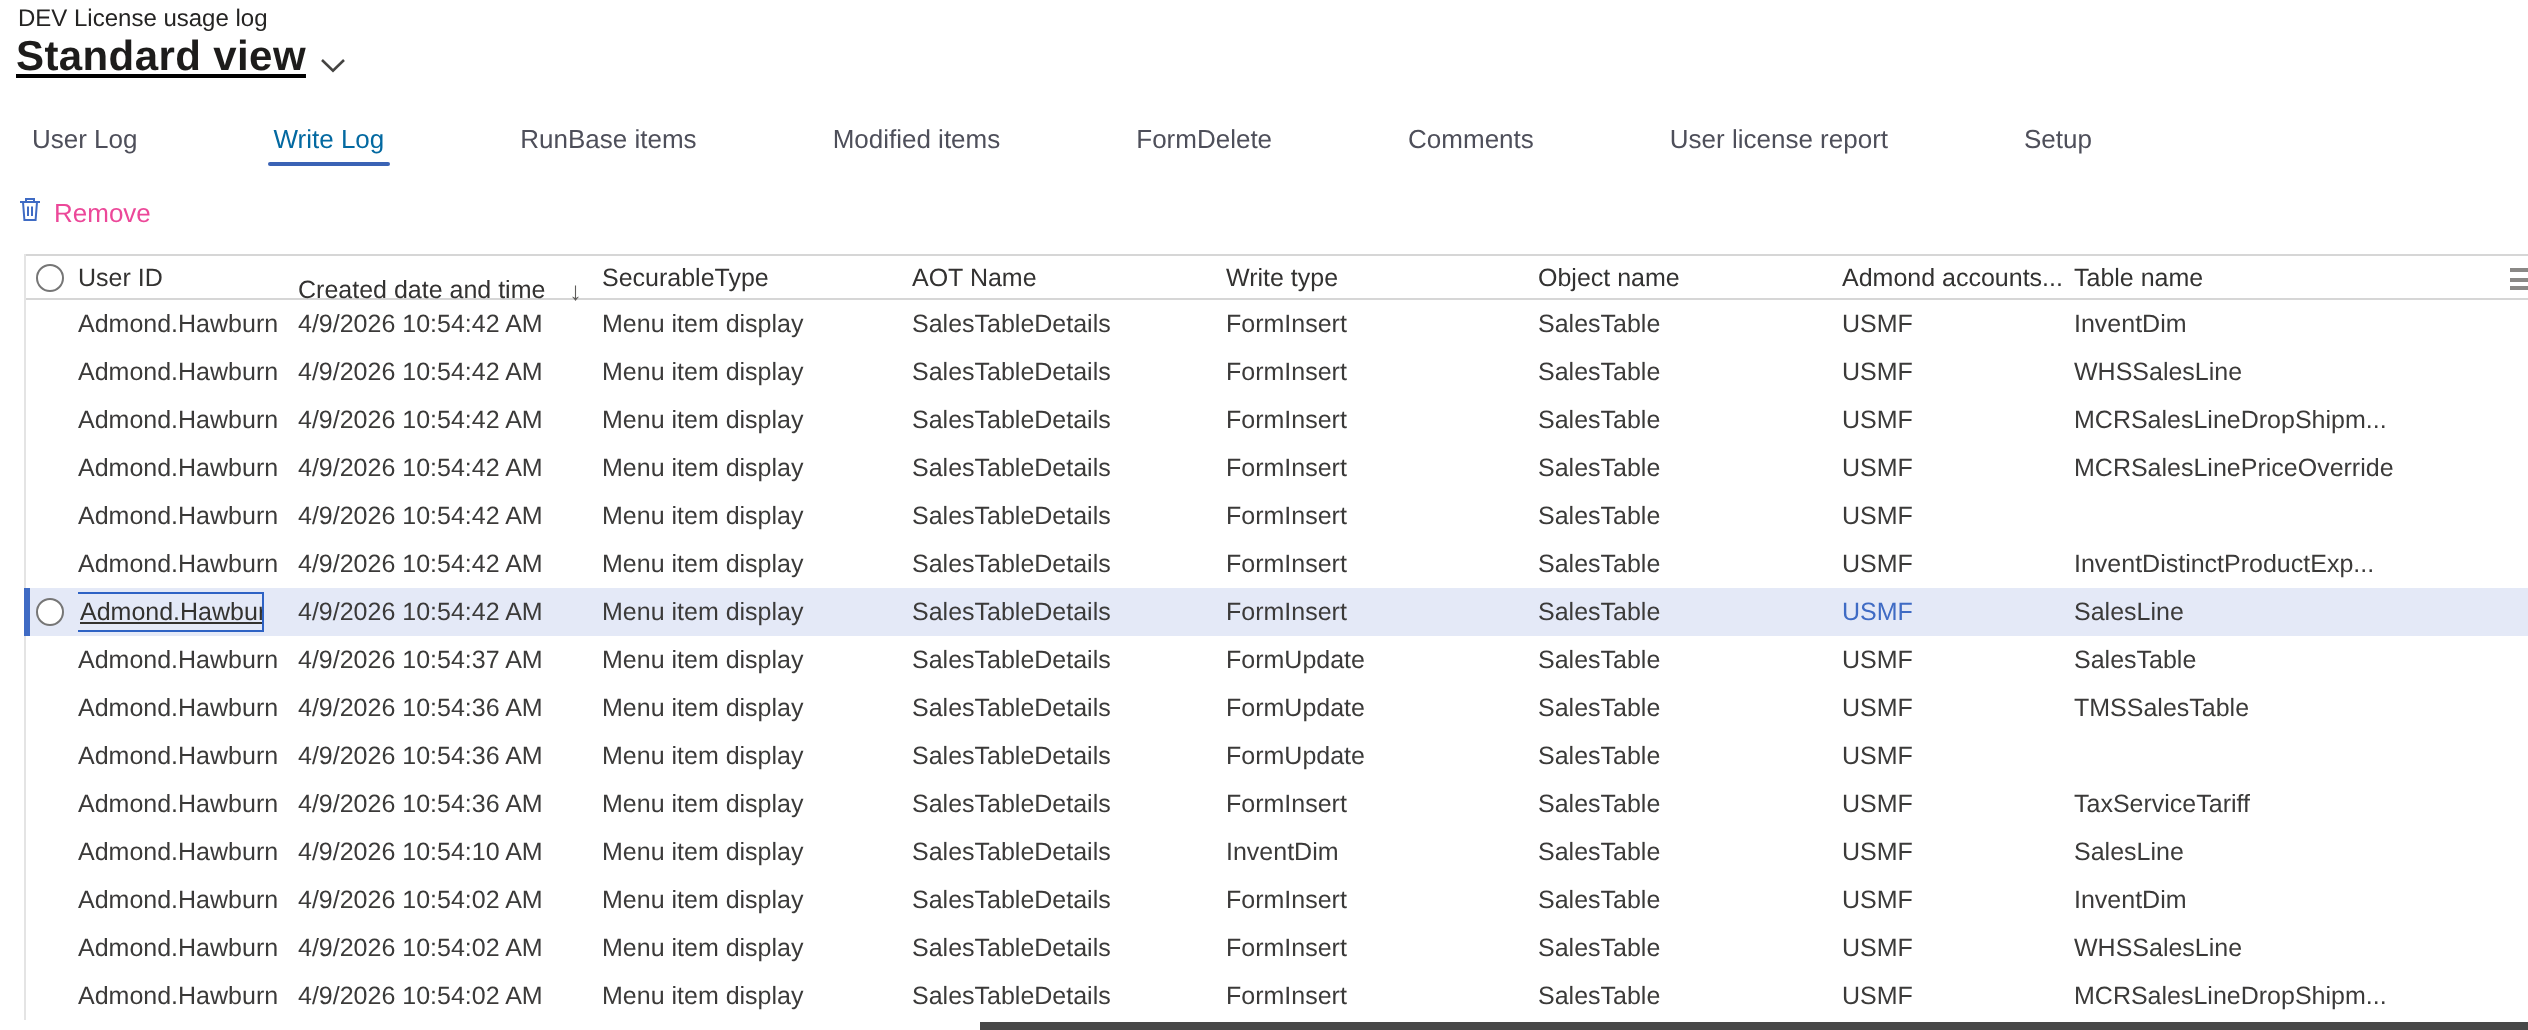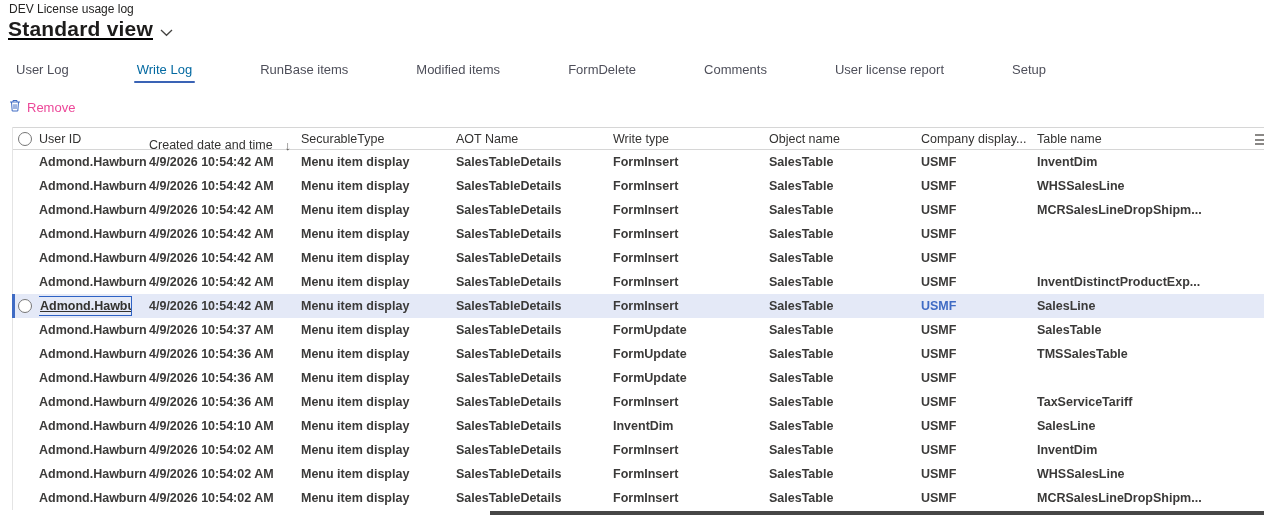--- a/index.html
+++ b/index.html
@@ -80,21 +80,20 @@
     display: flex; flex-direction: column; justify-content: space-between;
     padding: 1px 0; cursor: pointer;
   }
   .grid-options i { display: block; height: 2px; background: #8a8886; }
 
   .grid-body .row {
     display: grid; grid-template-columns: var(--cols);
     height: 24px; align-items: center;
     font-size: 12.5px; color: #3b3a39;
     position: relative;
-    font-weight: bold;
   }
   .cell {
     overflow: hidden; white-space: nowrap;
     padding-right: 12px;
   }
   .cell-select { padding-right: 0; display: flex; align-items: center; }
 
   .row.selected { background: #e4e9f7; }
   .row.selected::before {
     content: ""; position: absolute; left: -1px; top: 0; bottom: 0;
@@ -173,21 +172,21 @@
       <div class="hcell">
         <span>AOT Name</span>
       </div>
       <div class="hcell">
         <span>Write type</span>
       </div>
       <div class="hcell">
         <span>Object name</span>
       </div>
       <div class="hcell">
-        <span>Company display...</span>
+        <span>Admond accounts...</span>
       </div>
       <div class="hcell">
         <span>Table name</span>
       </div>
       <span class="grid-options">
         <i></i>
         <i></i>
         <i></i>
       </span>
   </div>
@@ -227,20 +226,21 @@
       </div>
       <div class="row">
         <div class="cell cell-select"></div>
         <div class="cell cell-user-id">Admond.Hawburn</div>
         <div class="cell cell-created">4/9/2026 10:54:42 AM</div>
         <div class="cell cell-securable-type">Menu item display</div>
         <div class="cell cell-aot-name">SalesTableDetails</div>
         <div class="cell cell-object-type">FormInsert</div>
         <div class="cell cell-object-name">SalesTable</div>
         <div class="cell cell-company">USMF</div>
+        <div class="cell cell-table-name">MCRSalesLinePriceOverride</div>
       </div>
       <div class="row">
         <div class="cell cell-select"></div>
         <div class="cell cell-user-id">Admond.Hawburn</div>
         <div class="cell cell-created">4/9/2026 10:54:42 AM</div>
         <div class="cell cell-securable-type">Menu item display</div>
         <div class="cell cell-aot-name">SalesTableDetails</div>
         <div class="cell cell-object-type">FormInsert</div>
         <div class="cell cell-object-name">SalesTable</div>
         <div class="cell cell-company">USMF</div>

